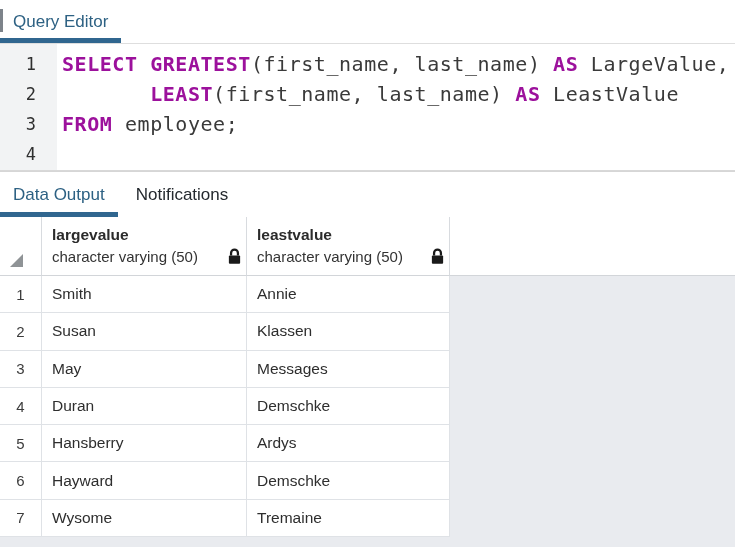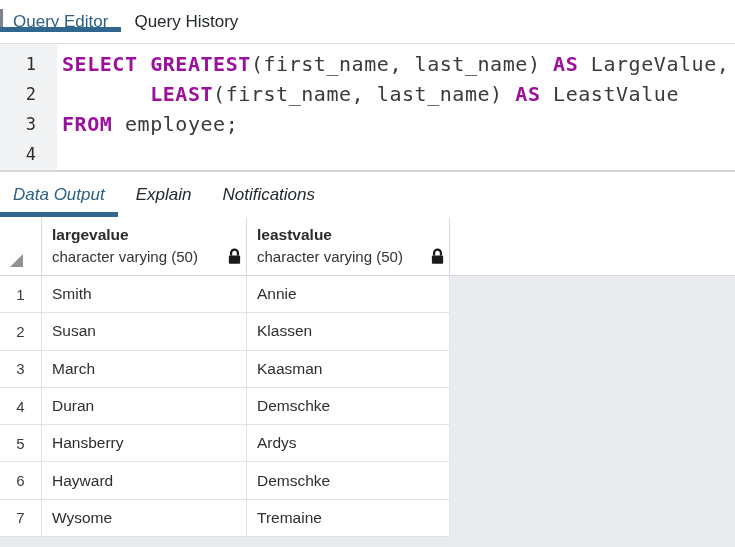--- a/index.html
+++ b/index.html
@@ -2,22 +2,22 @@
 <html><head>
 <meta charset="utf-8">
 <style>
   * { margin:0; padding:0; box-sizing:border-box; }
   html,body { width:735px; height:547px; overflow:hidden; background:#fff;
               font-family:"Liberation Sans", sans-serif; }
   .app { width:735px; height:547px; display:flex; flex-direction:column; background:#fff; }
 
   
   .tabbar { display:flex; align-items:stretch; background:#fff; position:relative; flex:0 0 auto; }
-  .tabbar.top { height:44px; border-bottom:1px solid #dedede;align-items:center; }
-  .tabbar.output { height:46px; border-top:1px solid #d6d6d6;font-style:italic; }
+  .tabbar.top { height:44px; border-bottom:1px solid #dedede; }
+  .tabbar.output { height:46px; border-top:1px solid #d6d6d6; }
   .tab { display:flex; align-items:center; padding:0 13px; font-size:17px; color:#24292e;
          cursor:pointer; position:relative; white-space:nowrap; }
   .tab.active { color:#2d6183; }
   .tab.active::after { content:""; position:absolute; left:0; right:0; bottom:0; height:5px; background:#30668f; }
   .tabbar.output .tab { margin-right:5px; }
   .sliver { position:absolute; left:0; top:9px; width:3px; height:23px; background:#7d838a; }
 
   
   .editor { height:127px; display:flex; background:#fff; border-bottom:1px solid #d8d8d8; overflow:hidden; }
   .gutter { width:57px; background:#f2f3f4; padding-top:5px; flex:0 0 auto; }
@@ -55,41 +55,35 @@
 </head>
 <body>
 
 <div class="app">
 
   <div class="tabbar top">
     <span class="sliver"></span>
     <div class="tab active">
       <span>Query Editor</span>
     </div>
-    <div class="tab">
-      <span>Query History</span>
-    </div>
   </div>
 
   <div class="editor">
     <div class="gutter" id="gutter">
         <div class="ln">1</div>
         <div class="ln">2</div>
         <div class="ln">3</div>
         <div class="ln">4</div>
       </div>
     <div class="code" id="code-lines"><div class="code-line"><span class="tok-keyword">SELECT</span><span class="tok-plain"> </span><span class="tok-keyword">GREATEST</span><span class="tok-plain">(first_name, last_name) </span><span class="tok-keyword">AS</span><span class="tok-plain"> LargeValue,</span></div><div class="code-line"><span class="tok-plain">       </span><span class="tok-keyword">LEAST</span><span class="tok-plain">(first_name, last_name) </span><span class="tok-keyword">AS</span><span class="tok-plain"> LeastValue</span></div><div class="code-line"><span class="tok-keyword">FROM</span><span class="tok-plain"> employee;</span></div><div class="code-line"></div></div>
   </div>
 
   <div class="tabbar output">
     <div class="tab active">
       <span>Data Output</span>
-    </div>
-    <div class="tab">
-      <span>Explain</span>
     </div>
     <div class="tab">
       <span>Notifications</span>
     </div>
   </div>
 
   <div class="grid-header">
     <div class="corner">
       <svg width="13" height="13" style="position:absolute;left:10px;bottom:8px;">
         <polygon points="13,0 13,13 0,13" fill="#8f9396"></polygon>
@@ -124,22 +118,22 @@
         <div class="cell c1">Smith</div>
         <div class="cell c2">Annie</div>
       </div>
       <div class="data-row">
         <div class="cell-num">2</div>
         <div class="cell c1">Susan</div>
         <div class="cell c2">Klassen</div>
       </div>
       <div class="data-row">
         <div class="cell-num">3</div>
-        <div class="cell c1">March</div>
-        <div class="cell c2">Kaasman</div>
+        <div class="cell c1">May</div>
+        <div class="cell c2">Messages</div>
       </div>
       <div class="data-row">
         <div class="cell-num">4</div>
         <div class="cell c1">Duran</div>
         <div class="cell c2">Demschke</div>
       </div>
       <div class="data-row">
         <div class="cell-num">5</div>
         <div class="cell c1">Hansberry</div>
         <div class="cell c2">Ardys</div>

